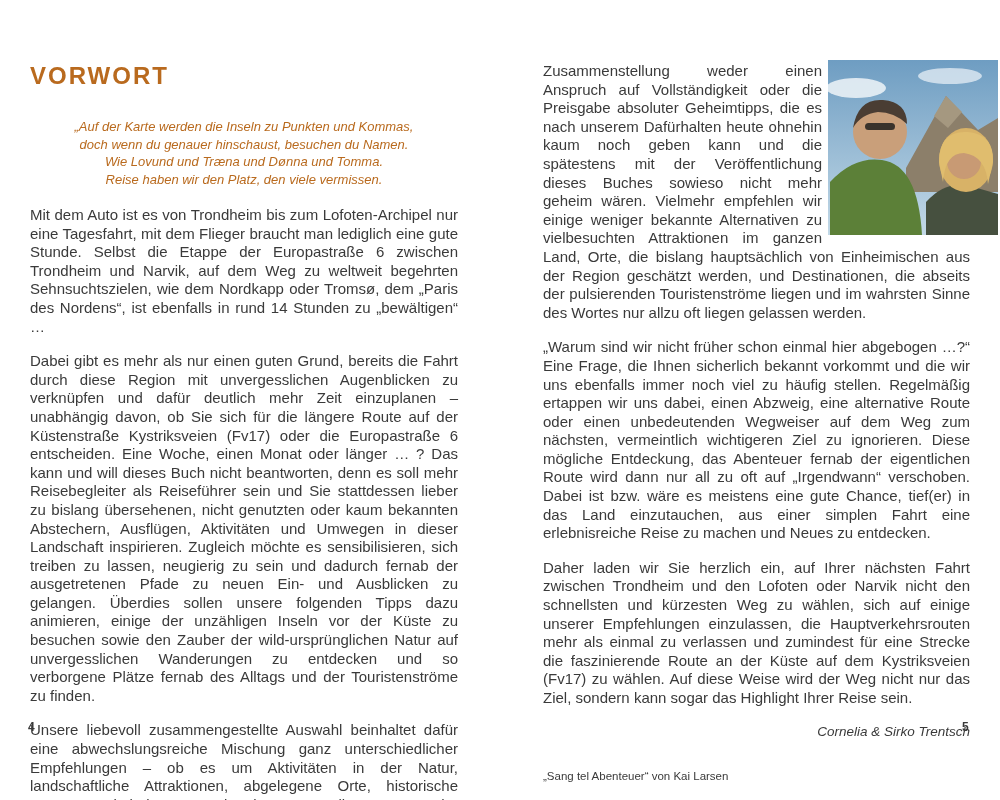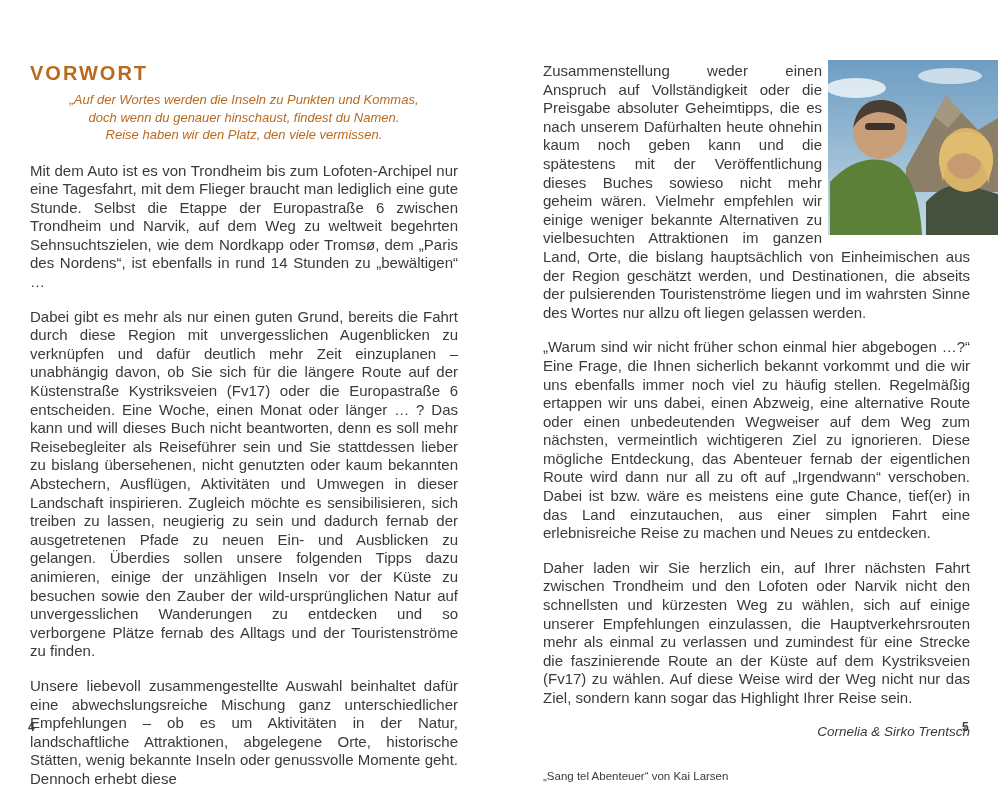--- a/index.html
+++ b/index.html
@@ -10,22 +10,22 @@
     font-family:"Liberation Sans", sans-serif;
     color:var(--ink);
   }
   .spread { position:relative; width:1000px; height:800px; background:#fff; overflow:hidden; }
 
   .col { position:absolute; top:62px; }
   .col.left  { left:30px;  width:428px; }
   .col.right { left:543px; width:427px; }
 
   h1.title {
-    font-size:20px; font-weight:bold; letter-spacing:2px;
-    color:var(--accent); margin-bottom:6px;
+    font-size:24px; font-weight:bold; letter-spacing:2px;
+    color:var(--accent); margin-bottom:28px;
   }
   .quote {
     text-align:center; font-style:italic; color:var(--accent);
     font-size:13px; line-height:17.5px; margin-bottom:18px;
   }
   p.body {
     font-size:15px; line-height:18.6px; color:var(--ink);
     text-align:justify; margin-bottom:16px;
     hyphens:auto; -webkit-hyphens:auto;
   }
@@ -50,22 +50,23 @@
 </style>
 </head>
 <body>
 
 <div class="spread">
 
   <div class="col left">
     <h1 class="title">VORWORT</h1>
 
     <div class="quote">
-      <div>„Auf der Wortes werden die Inseln zu Punkten und Kommas,</div>
-      <div>doch wenn du genauer hinschaust, findest du Namen.</div>
+      <div>„Auf der Karte werden die Inseln zu Punkten und Kommas,</div>
+      <div>doch wenn du genauer hinschaust, besuchen du Namen.</div>
+      <div>Wie Lovund und Træna und Dønna und Tomma.</div>
       <div>Reise haben wir den Platz, den viele vermissen.</div>
     </div>
 
     <p class="body" lang="de">Mit dem Auto ist es von Trondheim bis zum Lofoten-Archipel nur eine Tagesfahrt, mit dem Flieger braucht man lediglich eine gute Stunde. Selbst die Etappe der Europastraße 6 zwischen Trondheim und Narvik, auf dem Weg zu weltweit begehrten Sehnsuchtszielen, wie dem Nordkapp oder Tromsø, dem „Paris des Nordens“, ist ebenfalls in rund 14 Stunden zu „bewältigen“ …</p>
     <p class="body" lang="de">Dabei gibt es mehr als nur einen guten Grund, bereits die Fahrt durch diese Region mit unvergesslichen Augenblicken zu verknüpfen und dafür deutlich mehr Zeit einzuplanen – unabhängig davon, ob Sie sich für die längere Route auf der Küstenstraße Kystriksveien (Fv17) oder die Europastraße 6 entscheiden. Eine Woche, einen Monat oder länger … ? Das kann und will dieses Buch nicht beantworten, denn es soll mehr Reisebegleiter als Reiseführer sein und Sie stattdessen lieber zu bislang übersehenen, nicht genutzten oder kaum bekannten Abstechern, Ausflügen, Aktivitäten und Umwegen in dieser Landschaft inspirieren. Zugleich möchte es sensibilisieren, sich treiben zu lassen, neugierig zu sein und dadurch fernab der ausgetretenen Pfade zu neuen Ein- und Ausblicken zu gelangen. Überdies sollen unsere folgenden Tipps dazu animieren, einige der unzähligen Inseln vor der Küste zu besuchen sowie den Zauber der wild-ursprünglichen Natur auf unvergesslichen Wanderungen zu entdecken und so verborgene Plätze fernab des Alltags und der Touristenströme zu finden.</p>
     <p class="body" lang="de">Unsere liebevoll zusammengestellte Auswahl beinhaltet dafür eine abwechslungsreiche Mischung ganz unterschiedlicher Empfehlungen – ob es um Aktivitäten in der Natur, landschaftliche Attraktionen, abgelegene Orte, historische Stätten, wenig bekannte Inseln oder genussvolle Momente geht. Dennoch erhebt diese</p>
   </div>
 
   <div class="col right">
     <div class="photo-spacer"></div>

